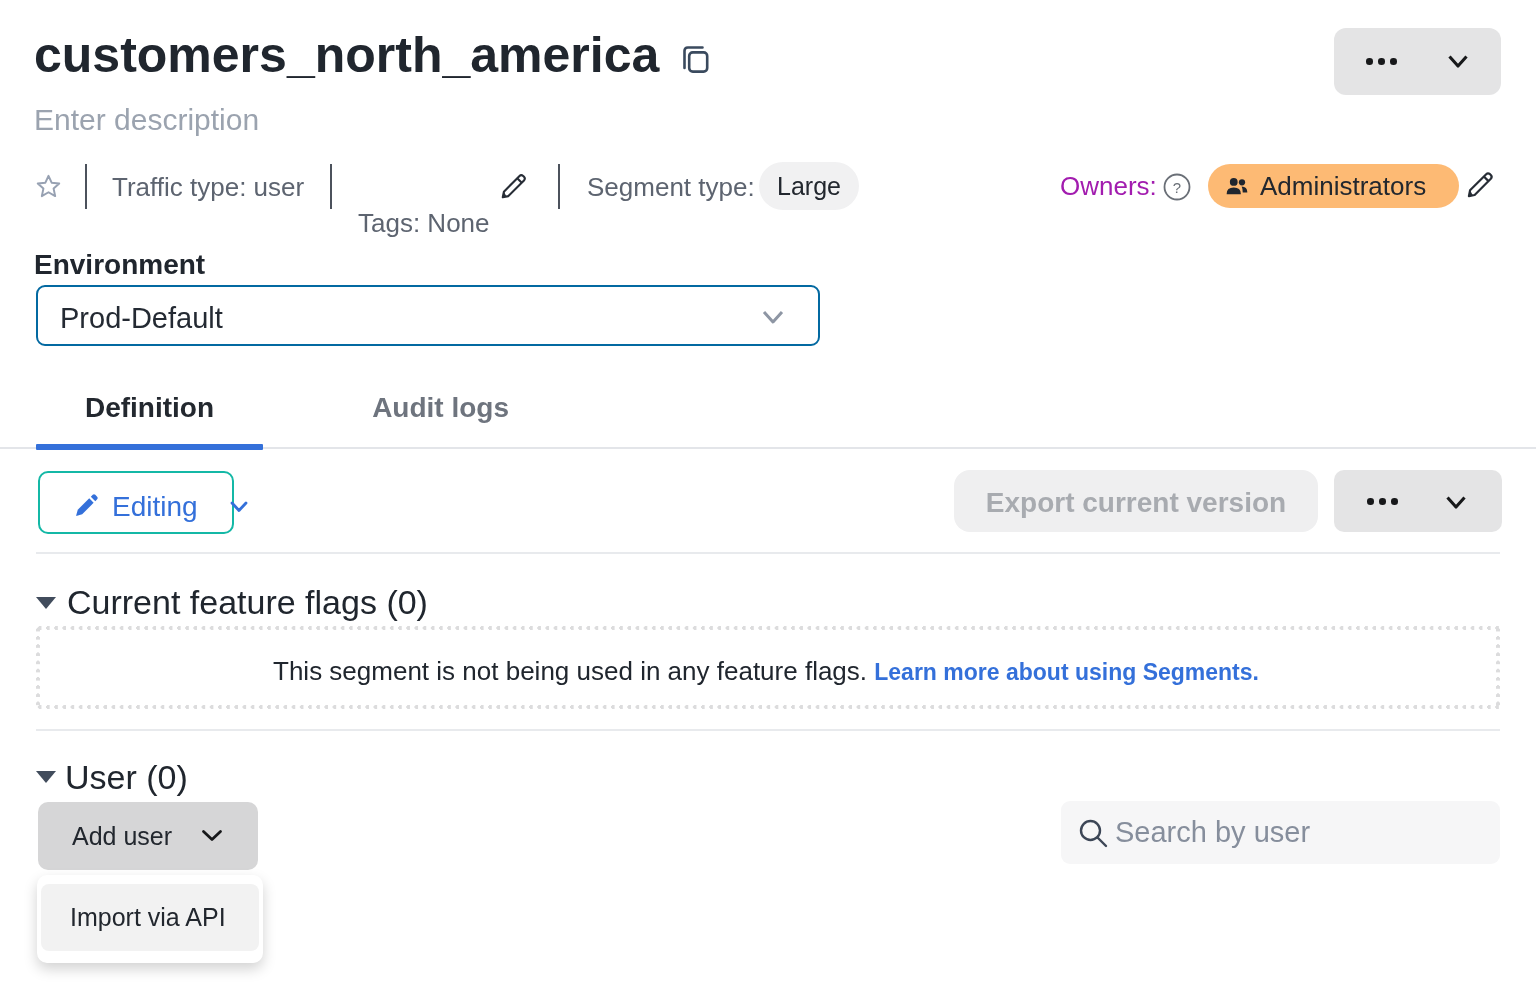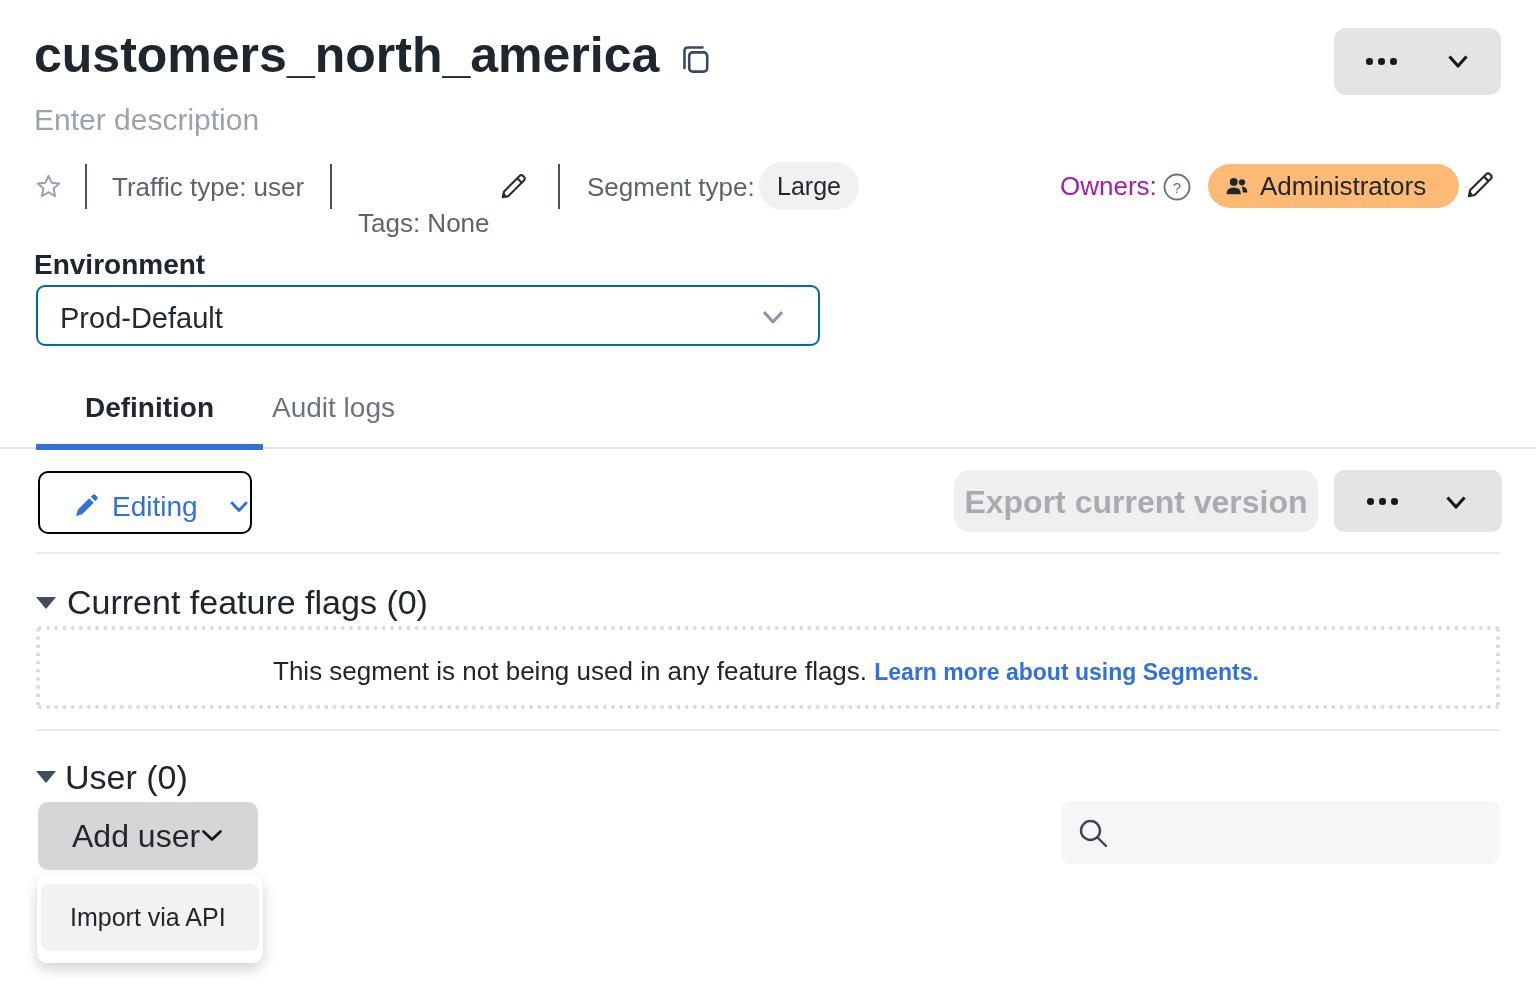--- a/index.html
+++ b/index.html
@@ -37,29 +37,29 @@
 
 
 #envlabel { left:34px; top:250px; font-size:28px; font-weight:bold; color:#20262e; line-height:30px; }
 #select { left:36px; top:285px; width:784px; height:61px; border:2px solid #0369a1; border-radius:9px; background:#fff; }
 #select .val { position:absolute; left:22px; top:15px; font-size:29px; color:#242a33; line-height:32px; }
 #select svg { position:absolute; right:32px; top:21px; }
 
 
 #tabline { left:0; top:447px; width:1536px; height:2px; background:#e3e5e9; }
 #tab1 { left:36px; top:392px; width:227px; text-align:center; font-size:28px; font-weight:bold; color:#23282f; line-height:32px; }
-#tab2 { left:272px; top:392px; width:237px; text-align:left; font-size:28px; font-weight:normal; color:#6e747e; line-height:32px; }
+#tab2 { left:272px; top:392px; width:237px; text-align:right; font-size:28px; font-weight:bold; color:#6e747e; line-height:32px; }
 #tabblue { left:36px; top:444px; width:227px; height:6px; background:#3470da; border-radius:1px; }
 
 
-#editing { left:38px; top:471px; width:214px; height:63px; border:2px solid #000000; border-radius:10px; background:#fff; }
+#editing { left:38px; top:471px; width:196px; height:63px; border:2px solid #14b8a6; border-radius:10px; background:#fff; }
 #editing svg.pen { position:absolute; left:33px; top:18px; }
 #editing .lbl { position:absolute; left:72px; top:18px; font-size:28px; color:#3470da; line-height:32px; }
 #editing svg.chev { position:absolute; left:189px; top:27px; }
-#export { left:954px; top:470px; width:364px; height:62px; background:#efeff0; border-radius:16px; font-size:32px; font-weight:bold; color:#a8abb0; display:flex; align-items:center; justify-content:center; padding-top:3px; }
+#export { left:954px; top:470px; width:364px; height:62px; background:#efeff0; border-radius:16px; font-size:28px; font-weight:bold; color:#a8abb0; display:flex; align-items:center; justify-content:center; padding-top:3px; }
 #dotsbtn { left:1334px; top:470px; width:168px; height:62px; background:#e4e4e5; border-radius:10px; }
 #dotsbtn .dots { left:33px; top:28px; }
 #dotsbtn svg.chev { position:absolute; left:110px; top:24px; }
 #hr1 { left:36px; top:552px; width:1464px; height:2px; background:#e8eaed; }
 
 
 .tri { width:0; height:0; border-left:10px solid transparent; border-right:10px solid transparent; border-top:12px solid #414c5c; }
 #tri1 { left:36px; top:597px; }
 #h2a { left:67px; top:584px; font-size:34px; color:#20262e; line-height:36px; }
 #dotbox { left:36px; top:626px; width:1464px; height:83px;
@@ -72,21 +72,21 @@
   background-position: 0 0, 0 100%, 0 0, 100% 0;
   background-repeat: repeat-x, repeat-x, repeat-y, repeat-y; }
 #dotboxtxt { left:34px; top:655px; width:1464px; text-align:center; font-size:26px; color:#20262e; line-height:32px; }
 #dotboxtxt b { color:#3470da; font-size:23px;margin-top:9px; }
 #hr2 { left:36px; top:729px; width:1464px; height:2px; background:#e8eaed; }
 
 
 #tri2 { left:36px; top:771px; }
 #h2b { left:65px; top:759px; font-size:34px; color:#20262e; line-height:36px; }
 #adduser { left:38px; top:802px; width:220px; height:68px; background:#d6d6d7; border-radius:10px; }
-#adduser .lbl { position:absolute; left:34px; top:19px; font-size:32px; color:#22272e; line-height:30px; }
+#adduser .lbl { position:absolute; left:34px; top:19px; font-size:25px; color:#22272e; line-height:30px; }
 #adduser svg.chev { position:absolute; left:162px; top:26px; }
 #menu { left:37px; top:875px; width:226px; height:88px; background:#ffffff; border-radius:10px; box-shadow:0 6px 14px rgba(0,0,0,0.18); }
 #menuitem { position:absolute; left:4px; top:9px; width:218px; height:67px; background:#f2f2f2; border-radius:8px; display:flex; align-items:center; }
 #menuitem span { font-size:25px; color:#22272e; margin-left:29px; }
 
 
 #search { left:1061px; top:801px; width:439px; height:63px; background:#f6f6f7; border-radius:9px; }
 #search svg { position:absolute; left:17px; top:17px; }
 #search .ph { position:absolute; left:54px; top:15px; font-size:29px; color:#868e9c; line-height:33px; }
 </style>
@@ -199,13 +199,14 @@
     <div id="menuitem">
       <span>Import via API</span>
     </div>
   </div>
 
   <div class="abs" id="search">
     <svg width="30" height="30" viewBox="0 0 30 30" fill="none">
       <circle cx="12.5" cy="12.5" r="9.5" stroke="#3c4656" stroke-width="2.4"></circle>
       <path d="M19.5 19.5 L28 28" stroke="#3c4656" stroke-width="2.4" stroke-linecap="round"></path>
     </svg>
+    <span class="ph">Search by user</span>
   </div>
 
 </body></html>

